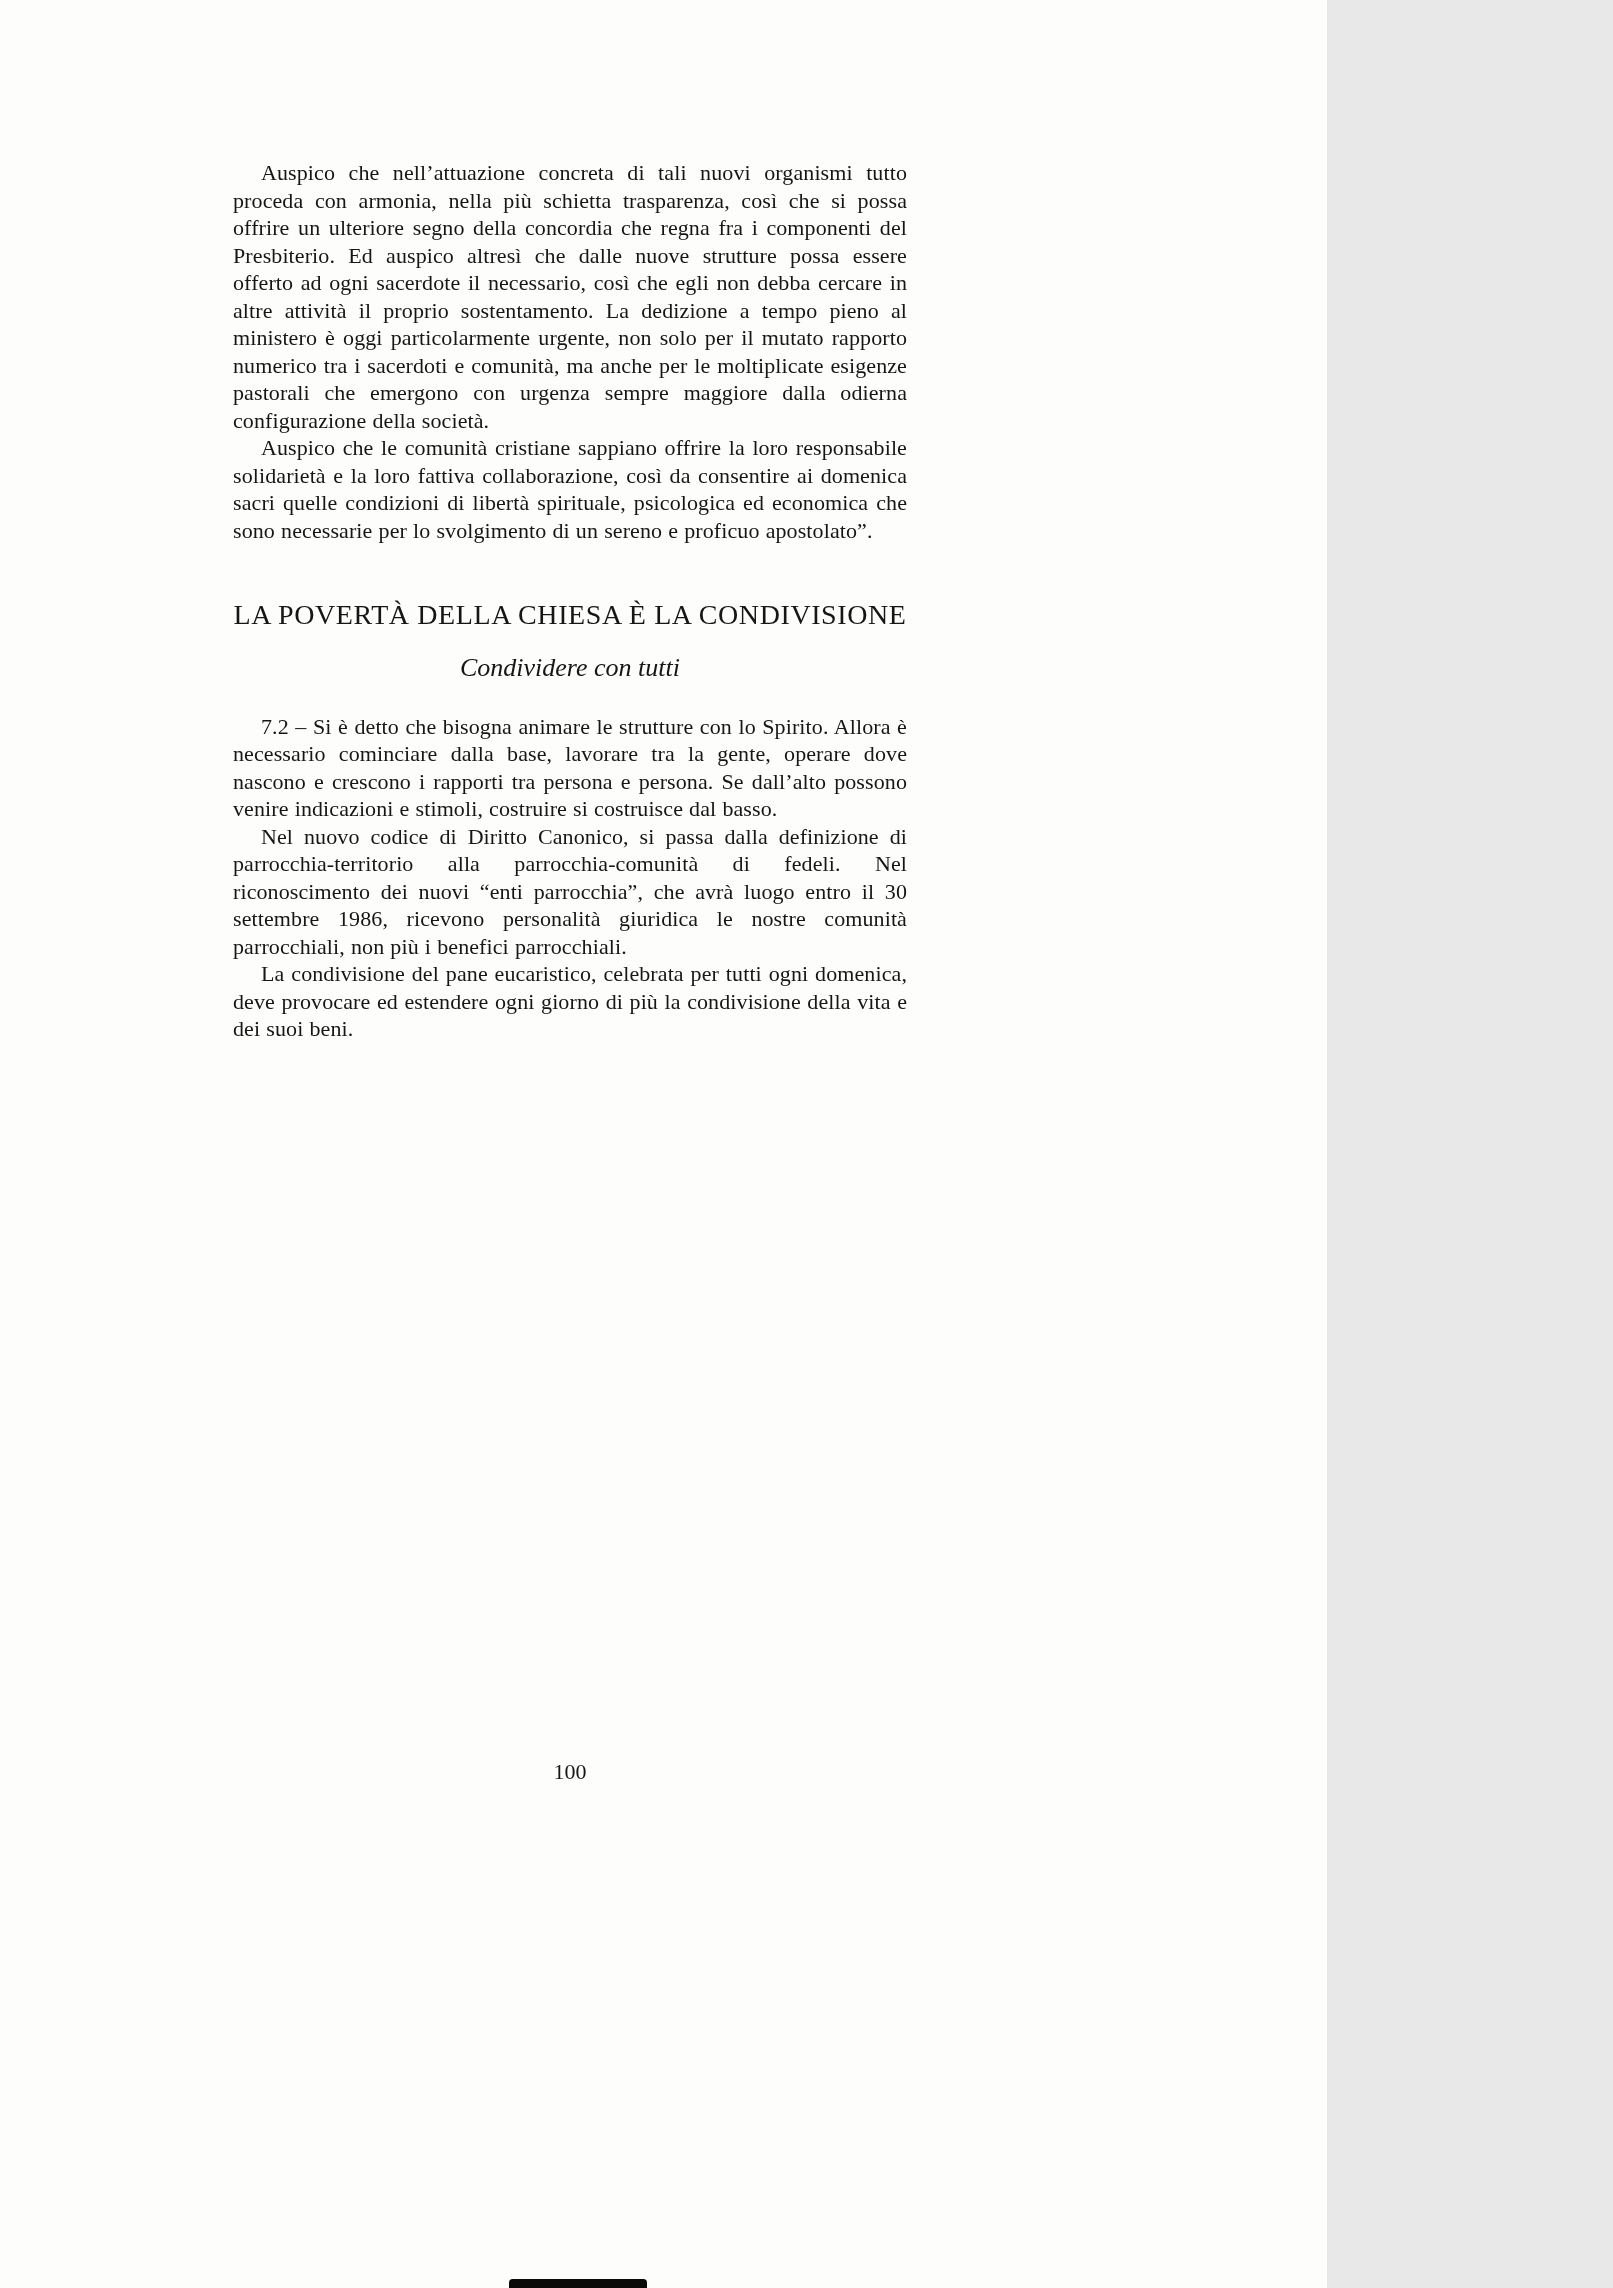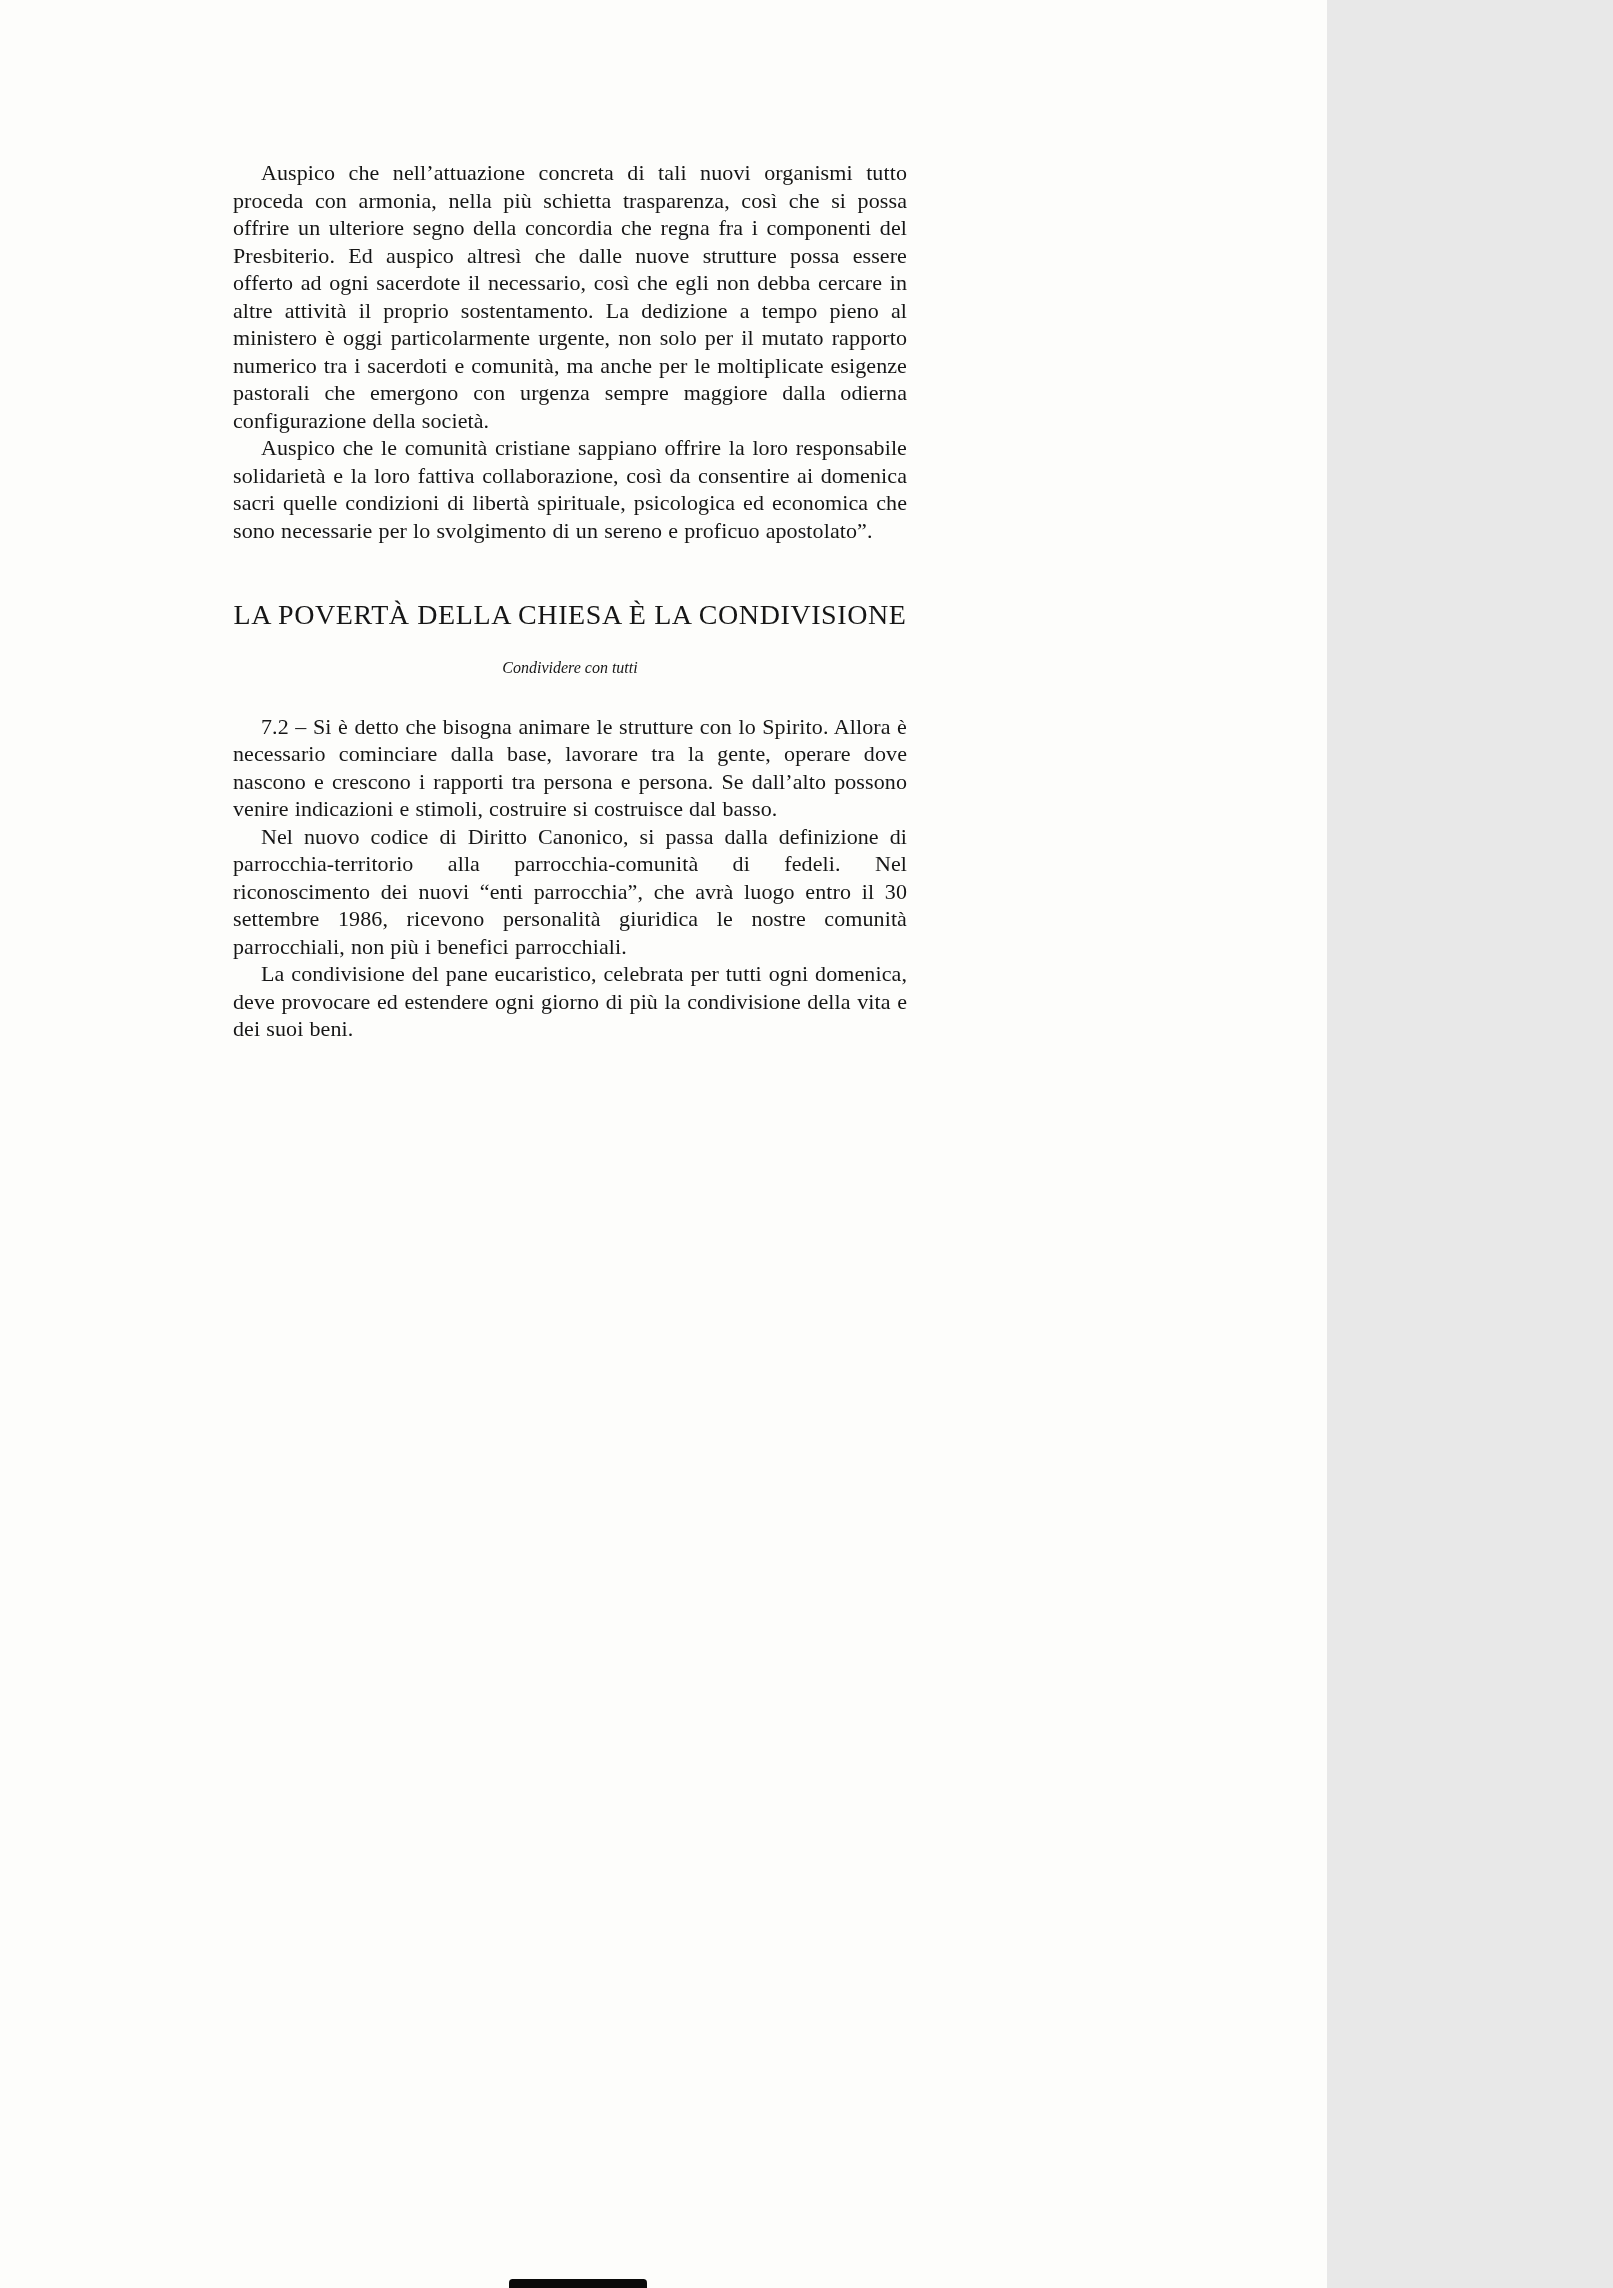--- a/index.html
+++ b/index.html
@@ -34,21 +34,21 @@
   .section-title {
     margin: 56px 0 24px 0;
     font-size: 28px;
     font-weight: normal;
     text-align: center;
     letter-spacing: 0.6px;
     line-height: 29.5px;
   }
   .section-subtitle {
     margin: 10px 0 31px 0;
-    font-size: 16px;
+    font-size: 26px;
     font-weight: normal;
     font-style: italic;
     text-align: center;
     line-height: 28px;
   }
   .page-number {
     position: absolute;
     left: 233px;
     width: 674px;
     top: 1758px;
@@ -84,17 +84,18 @@
     <p class="para">7.2 – Si è detto che bisogna animare le strutture con lo Spirito. Allora è necessario cominciare dalla base, lavorare tra la gente, operare dove nascono e crescono i rapporti tra persona e persona. Se dall’alto possono venire indicazioni e stimoli, costruire si costruisce dal basso.</p>
 
     <p class="para">Nel nuovo codice di Diritto Canonico, si passa dalla definizione di parrocchia-territorio alla parrocchia-comunità di fedeli. Nel riconoscimento dei nuovi “enti parrocchia”, che avrà luogo entro il 30 settembre 1986, ricevono personalità giuridica le nostre comunità parrocchiali, non più i benefici parrocchiali.</p>
 
 
     <p class="para">La condivisione del pane eucaristico, celebrata per tutti ogni domenica, deve provocare ed estendere ogni giorno di più la condivisione della vita e dei suoi beni.</p>
 
 
   </div>
 
+  <div class="page-number">100</div>
 
   <div class="scan-artifact"></div>
 
 </div>
 
 
 </body></html>

